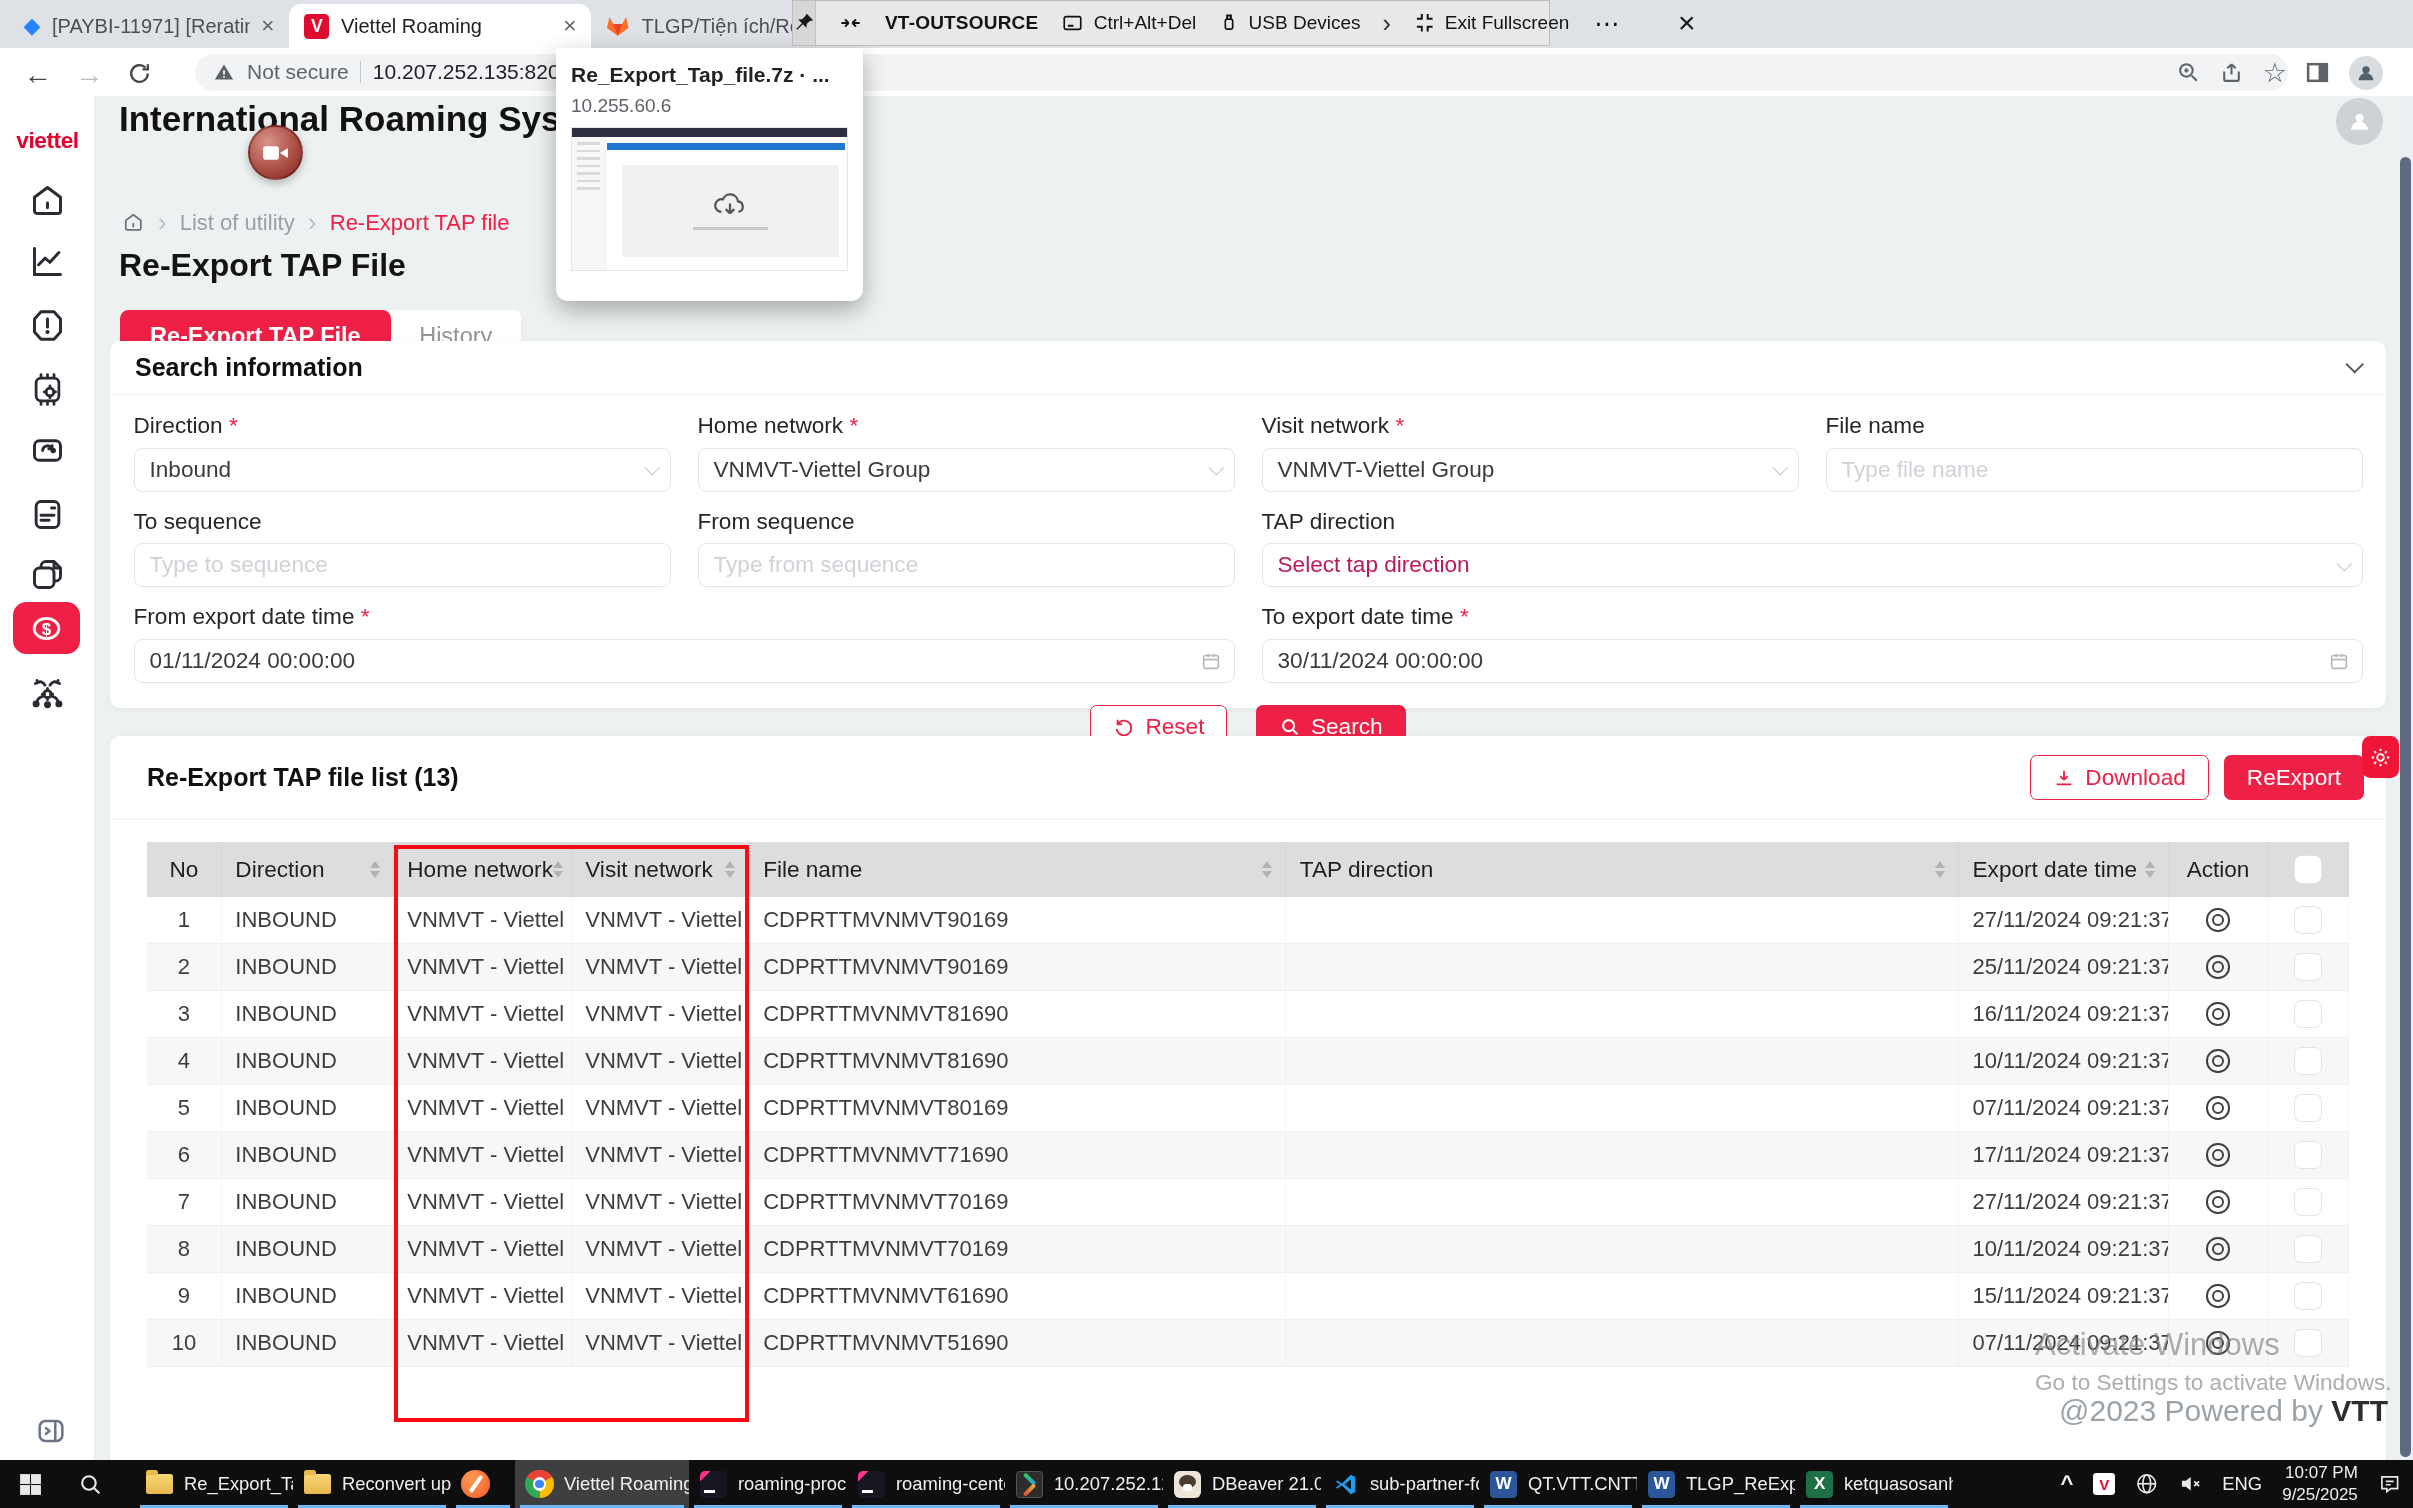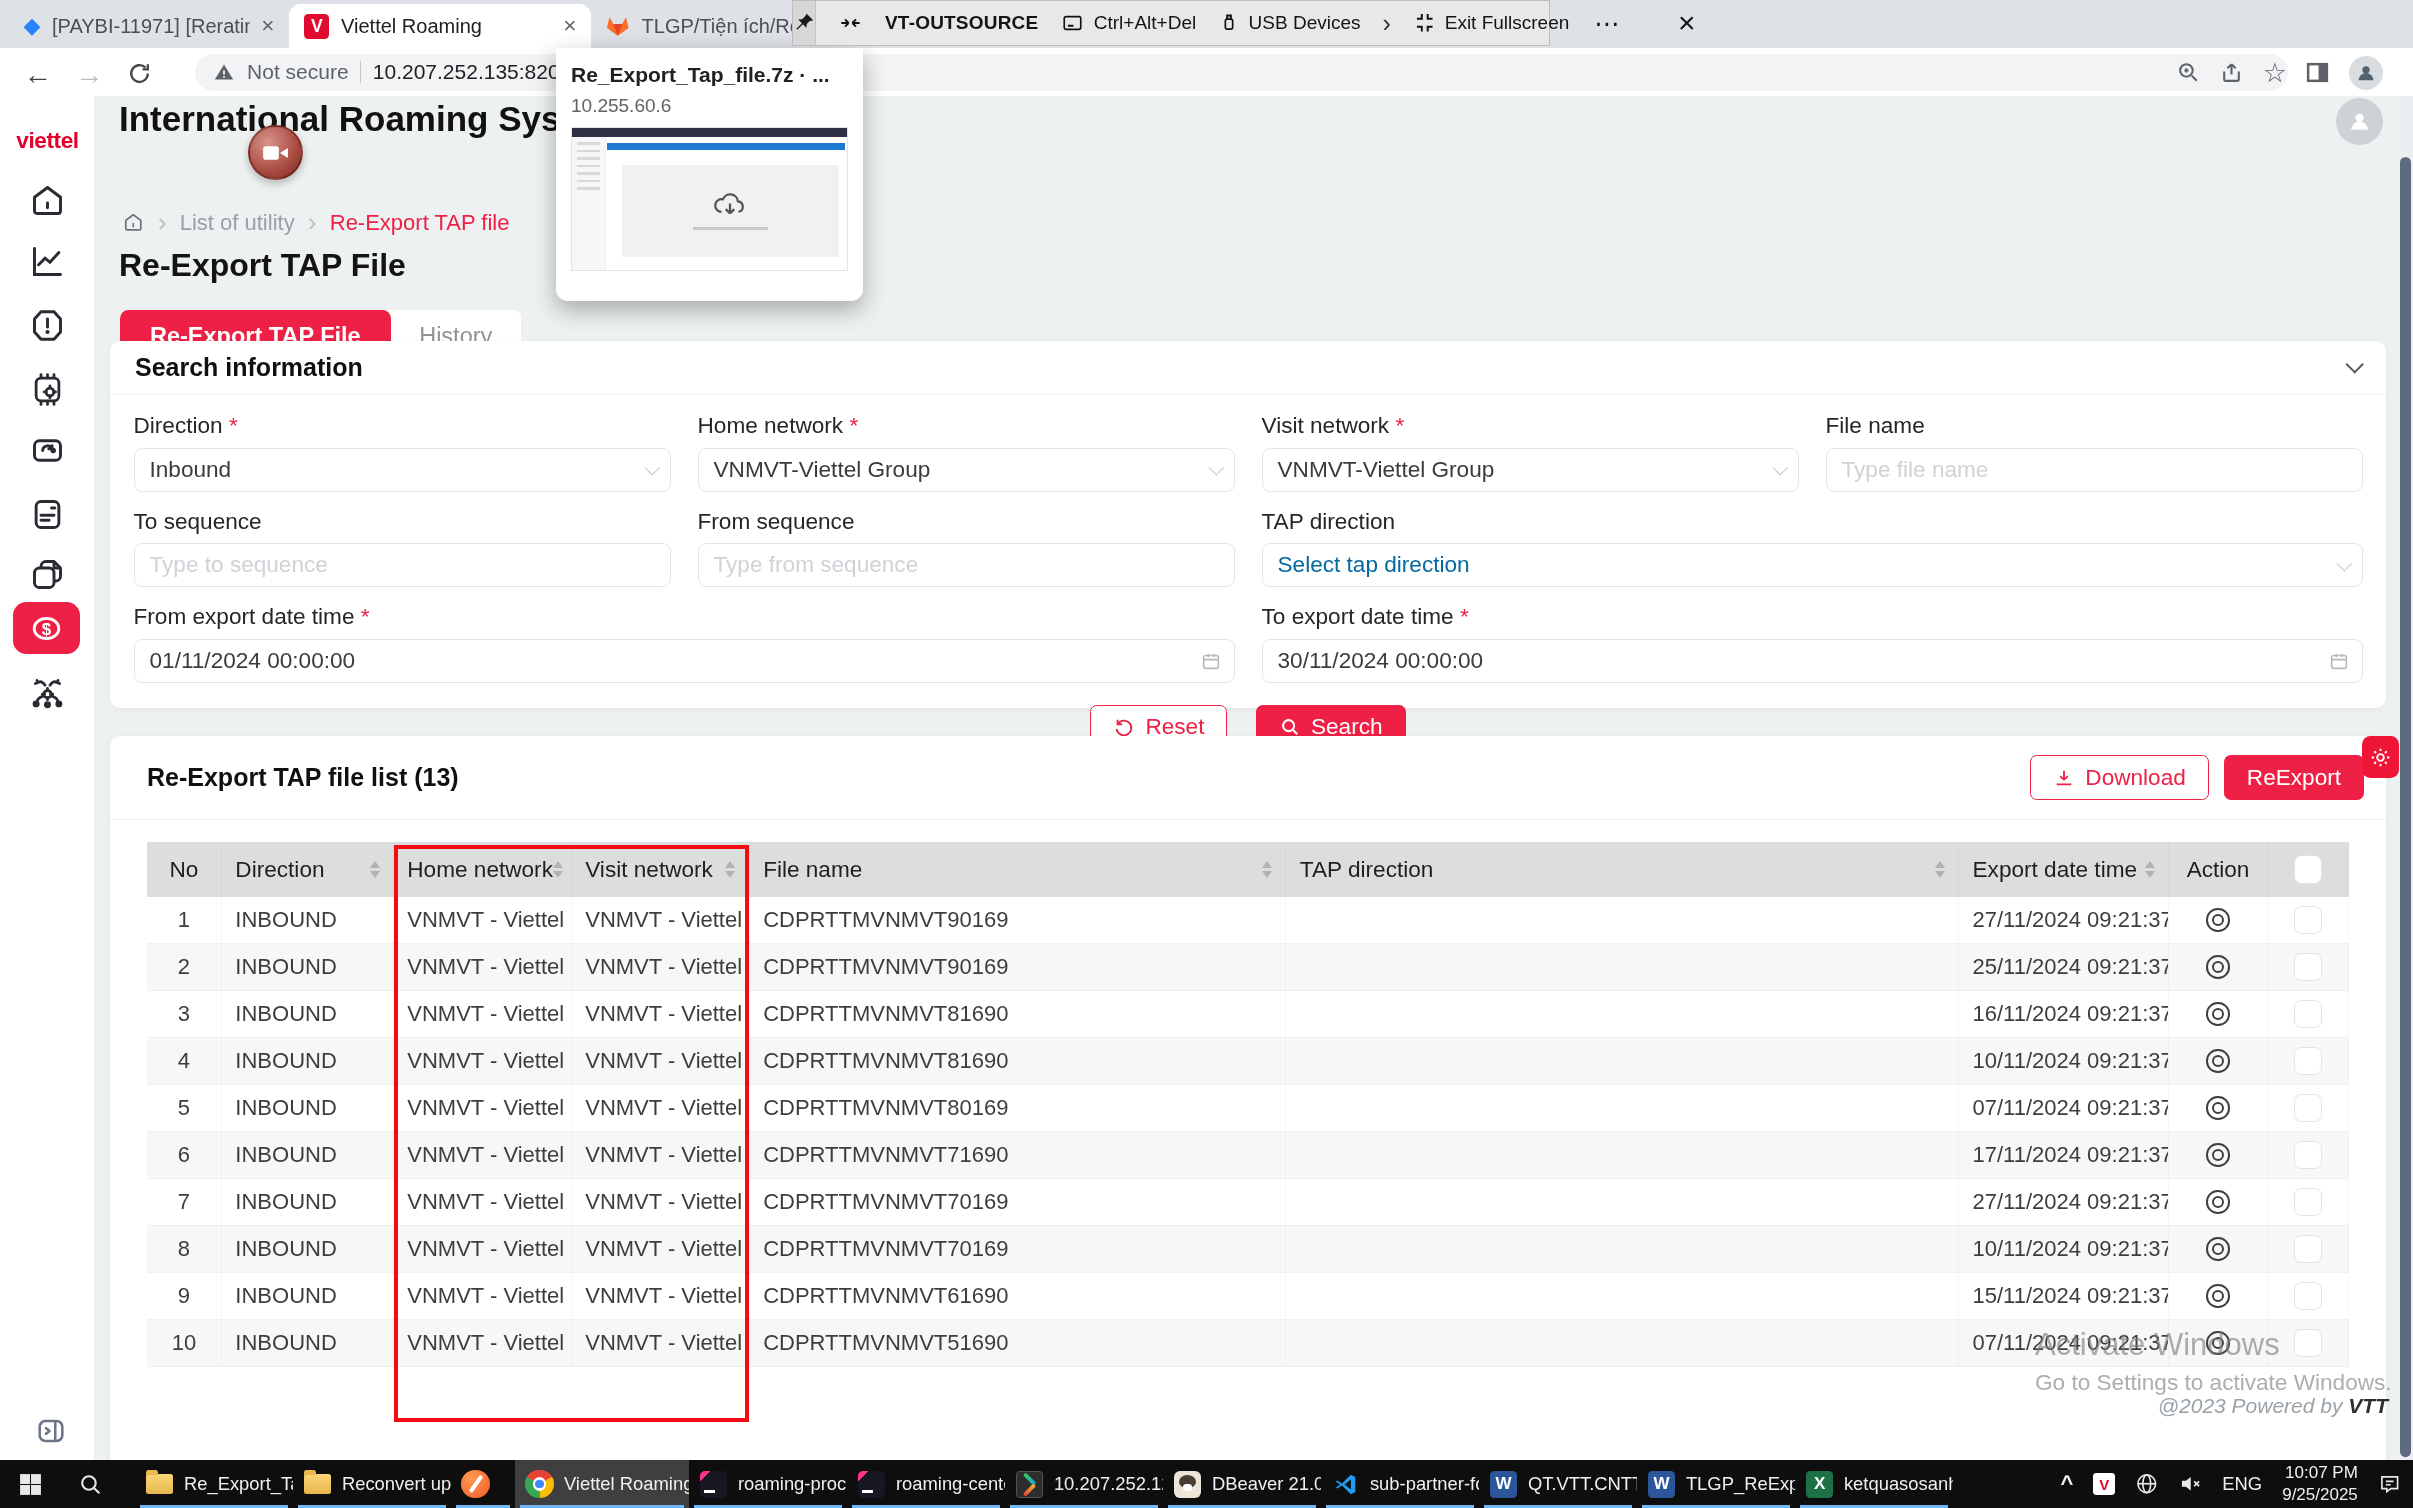--- a/index.html
+++ b/index.html
@@ -76,21 +76,21 @@
   .card-head { height:54px; display:flex; align-items:center; padding:0 25px; border-bottom:1.7px solid #f1f1f1; }
   .card-head .ttl { font-size:25px; font-weight:bold; color:#101010; }
   .chev { width:13.4px; height:13.4px; border-right:2.5px solid #5a5a5a; border-bottom:2.5px solid #5a5a5a; transform:rotate(45deg); margin-left:auto; margin-bottom:5px; }
 
   .form { padding:18.4px 23.5px 0 23.5px; display:grid; grid-template-columns:repeat(4,1fr); column-gap:27px; row-gap:17px; }
   .fld label { display:block; font-size:22.6px; color:#262626; margin-bottom:8.4px; }
   .req::after { content:" *"; color:#ee2045; }
   .ctrl { position:relative; height:44px; border:1.3px solid #e4e4e4; border-radius:8.4px; background:#fff; display:flex; align-items:center; padding:0 15px; font-size:22.6px; color:#3b3b3b; }
   .ctrl input { border:none; outline:none; width:100%; font-size:22.6px; color:#3b3b3b; font-family:inherit; background:transparent; }
   .ctrl input::placeholder { color:#cfd3d7; }
-  .ctrl .ph { color:#0369a1; }
+  .ctrl .ph { color:#be185d; }
   .sel-chev { position:absolute; right:13.4px; width:11px; height:11px; border-right:1.7px solid #c6c6c6; border-bottom:1.7px solid #c6c6c6; transform:rotate(45deg) translateY(-2.5px); }
   .cal { position:absolute; right:11.7px; color:#b9b9b9; }
   .span2 { grid-column:span 2; }
   .col34 { grid-column:3 / span 2; }
   .btnrow { grid-column:1 / -1; display:flex; justify-content:center; gap:28.5px; margin-top:5px; }
   .btn { height:45px; border-radius:6.7px; font-size:22.6px; display:flex; align-items:center; gap:10px; padding:0 22px; cursor:pointer; }
   .btn-outline { background:#fff; border:1.7px solid #ee2045; color:#ee2045; }
   .btn-fill { background:#ee2045; border:1.7px solid #ee2045; color:#fff; }
 
   .list-card { top:640px; height:782px; }
@@ -110,21 +110,21 @@
   .s-dn { width:0;height:0;border-left:5.9px solid transparent;border-right:5.9px solid transparent;border-top:7.5px solid #b2b2b2; }
   .eye { width:23.5px; height:23.5px; border:2.1px solid #3f3f3f; border-radius:50%; display:flex; align-items:center; justify-content:center; }
   .eye::after { content:""; width:8.4px; height:8.4px; border:2.1px solid #3f3f3f; border-radius:50%; }
   .cbx { width:28.5px; height:28.5px; border:1.7px solid #e3e3e3; border-radius:7.5px; background:#fff; }
 
   .annotation { position:absolute; left:394px; top:749px; width:355px; height:577px; border:4.2px solid #f40b14; z-index:600; pointer-events:none; }
   .gearbtn { position:absolute; left:2362px; top:640px; width:37px; height:42px; background:#ee1536; border-radius:8.4px; display:flex; align-items:center; justify-content:center; z-index:120; }
   .watermark { position:absolute; left:2035px; top:1231px; color:rgba(120,122,125,.62); z-index:650; pointer-events:none; }
   .watermark .w1 { font-size:31px; }
   .watermark .w2 { font-size:22.6px; margin-top:6.7px; }
-  .footer { position:absolute; right:25px; top:1298px; font-size:21px; color:#9aa2a8;font-style:italic; }
+  .footer { position:absolute; right:25px; top:1298px; font-size:30px; color:#9aa2a8; }
   .footer b { color:#2d2d2d; }
   .scrollbar { position:absolute; right:0; top:0; width:14.3px; height:100%; background:#eceff1; }
   .scrollbar .thumbv { position:absolute; left:1.7px; right:1.7px; top:61px; bottom:3.4px; background:#5d6a80; border-radius:5.9px; }
 
   
   .taskbar { position:absolute; left:0; top:1460px; width:2413px; height:48px; background:#0e0e0e; display:flex; align-items:center; color:#f0f0f0; }
   .tb-start { margin-left:18.4px; }
   .tb-search { margin-left:35px; }
   .tb-items { display:flex; margin-left:32px; height:100%; }
   .tb-item { position:relative; width:158px; height:100%; display:flex; align-items:center; gap:10px; padding:0 10px; font-size:18.4px; white-space:nowrap; overflow:hidden; }

